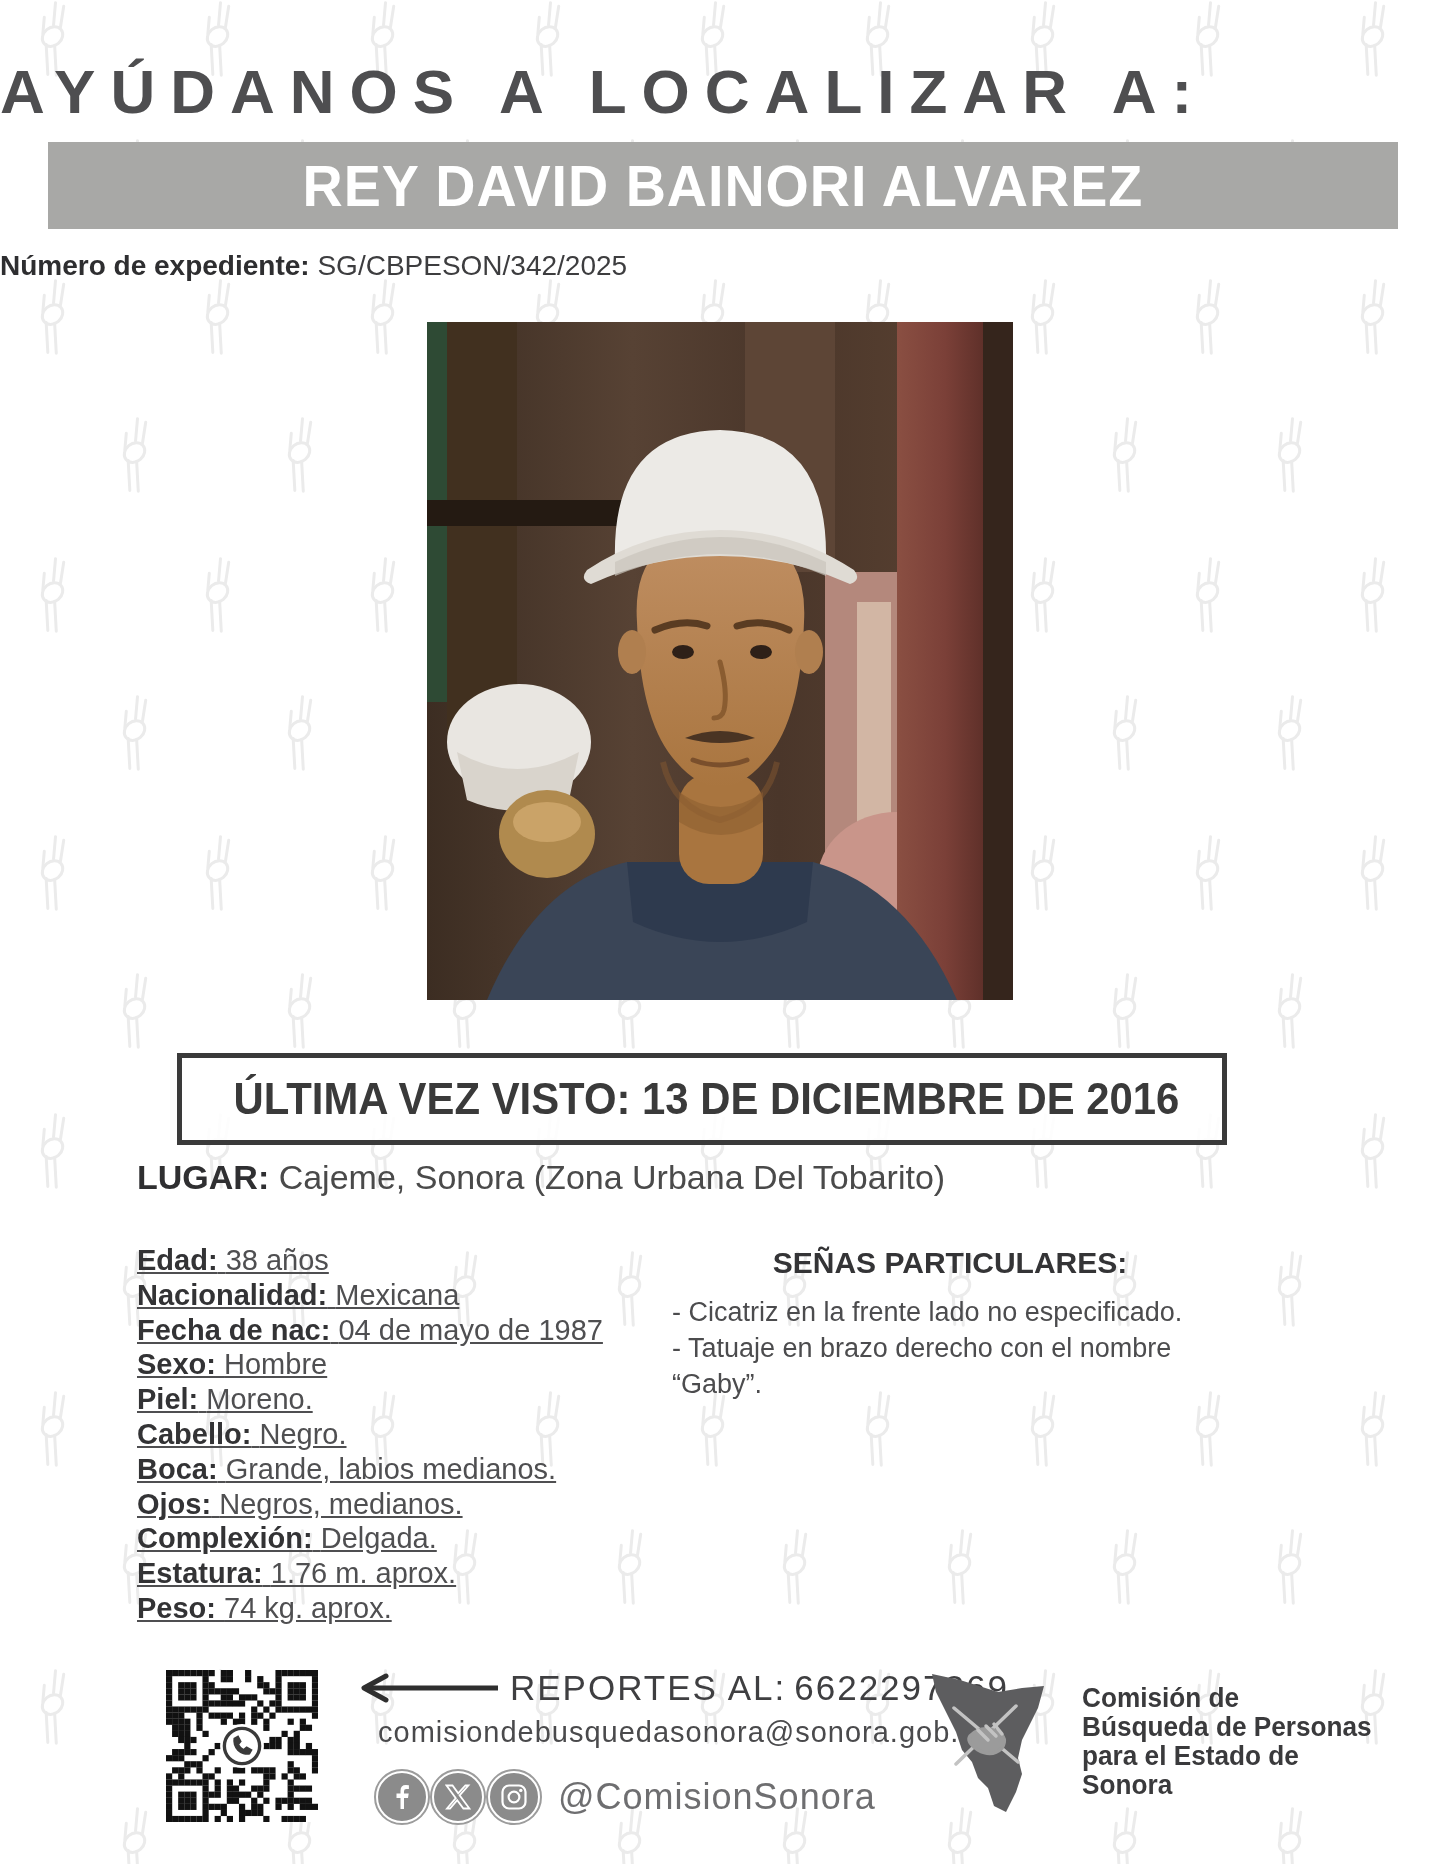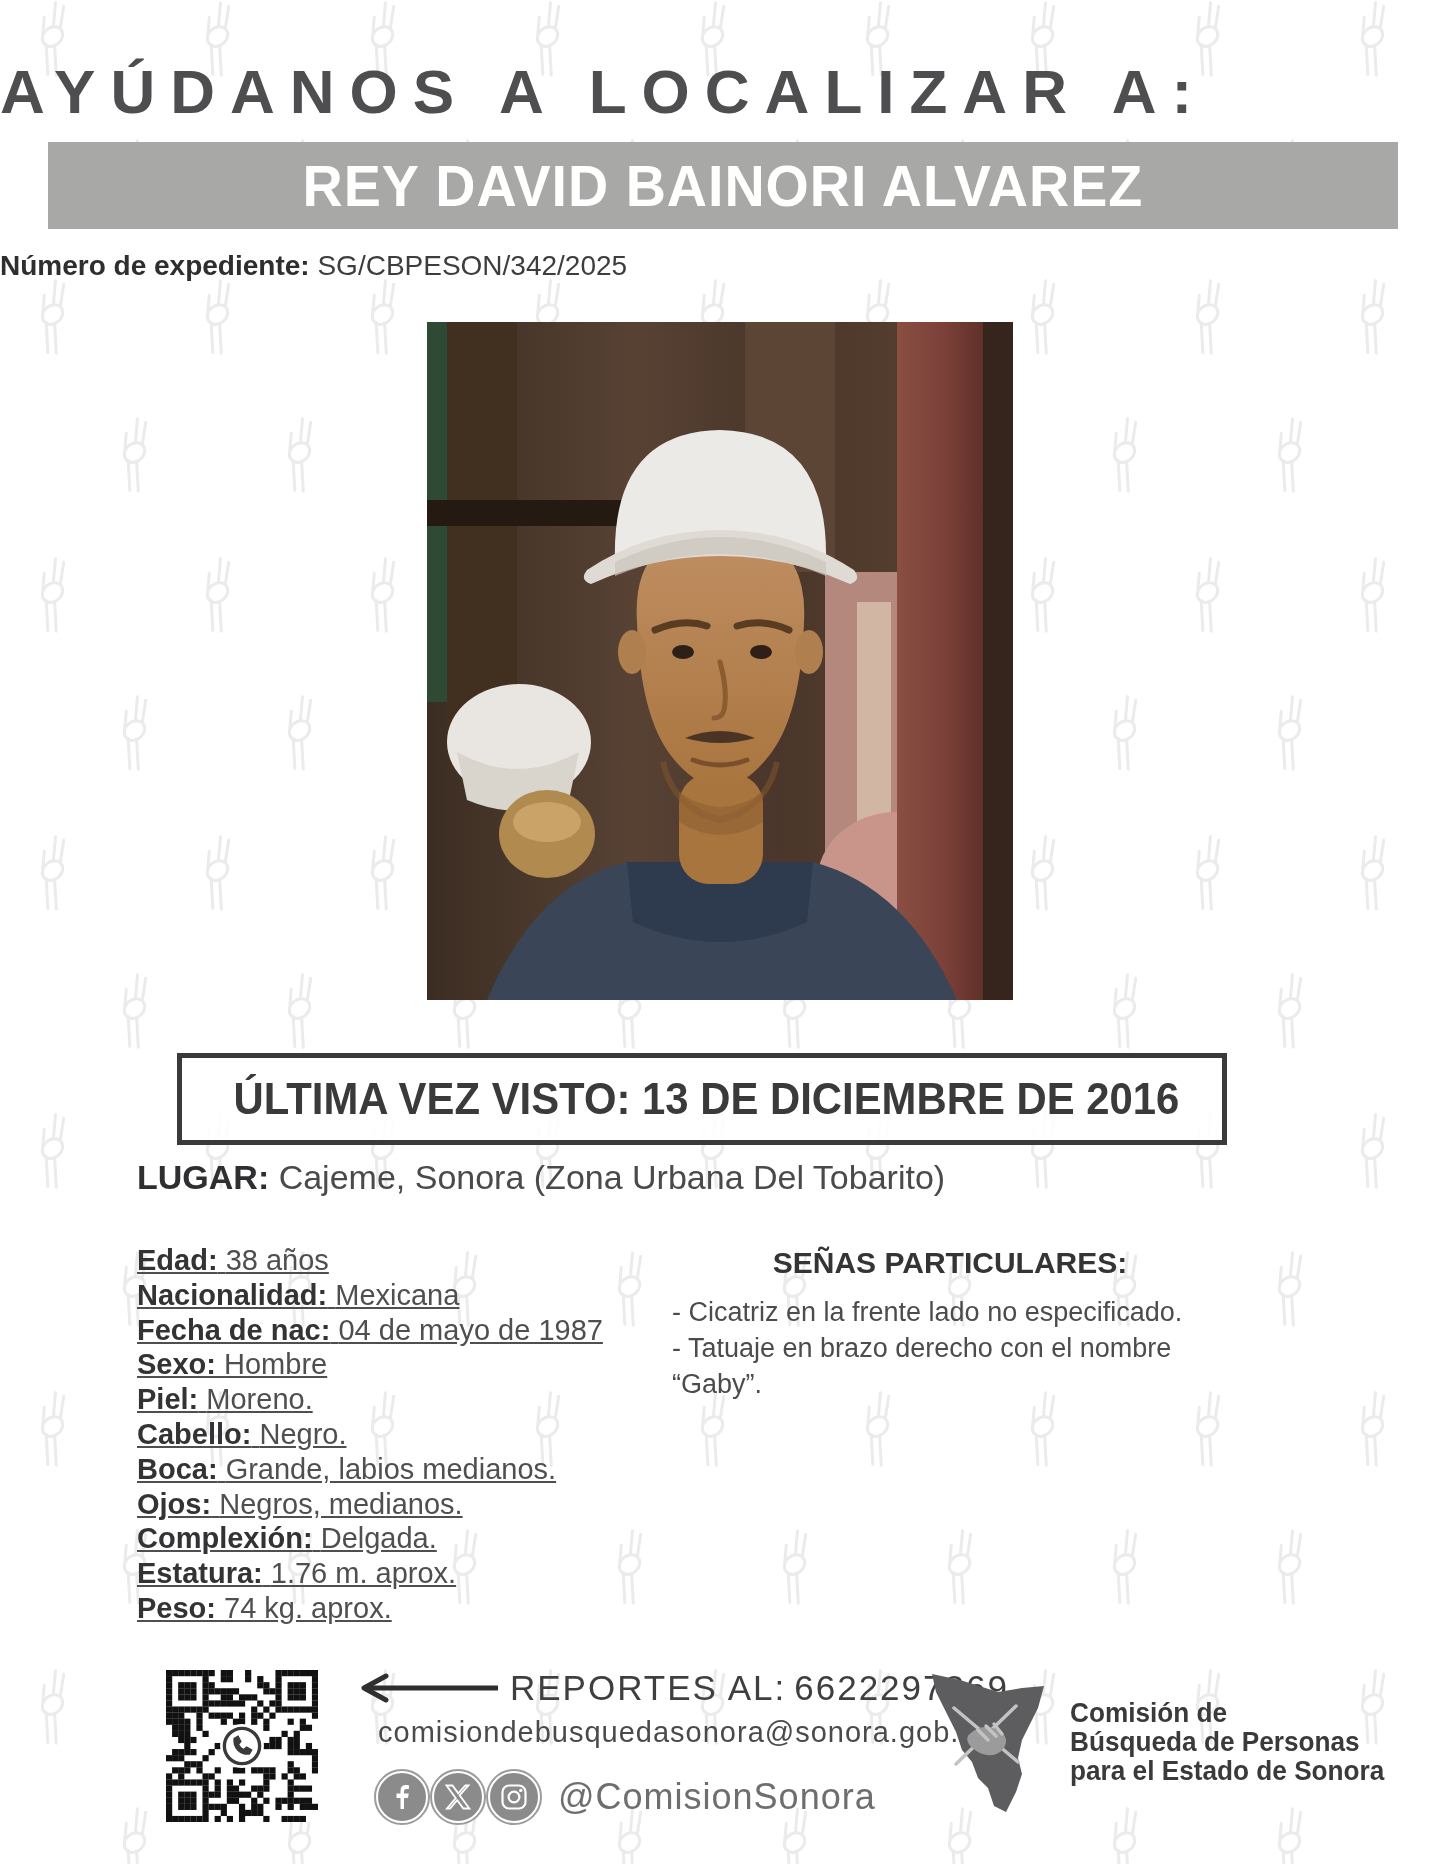--- a/index.html
+++ b/index.html
@@ -44,21 +44,21 @@
   .reportes-row { display:flex; align-items:center; gap:8px; }
   .reportes-row .arrow { width:150px; height:36px; flex:0 0 auto; }
   .reportes-row .reportes-text { font-size:35px; color:#3f3f41; letter-spacing:2px; white-space:nowrap; }
   .email { font-size:29px; color:#4a4a4c; letter-spacing:1px; margin:8px 0 0 26px; white-space:nowrap; }
   .social-row { display:flex; align-items:center; gap:4px; margin:22px 0 0 24px; }
   .social-circle { width:52px; height:52px; border-radius:50%; background:#8b8b8b;
     border:2px solid #ffffff; outline:2px solid #9c9c9c;
     display:flex; align-items:center; justify-content:center; flex:0 0 auto; }
   .social-handle { font-size:36px; color:#6e6e70; letter-spacing:1px; margin-left:14px; white-space:nowrap; }
 
-  .org { left:926px; top:1666px; width:470px; display:flex; align-items:center; gap:16px; }
+  .org { left:926px; top:1666px; width:470px; display:flex; align-items:center; gap:28px; }
   .org-logo { width:128px; height:152px; flex:0 0 auto; }
   .org-text { font-size:27px; font-weight:bold; color:#3a3a3c; line-height:29px; transform:scaleX(0.97); transform-origin:left center; }
 </style>
 </head>
 <body>
 
 <div id="poster">
 
   <svg id="watermark" width="1440" height="1864" aria-hidden="true">
     <defs>

